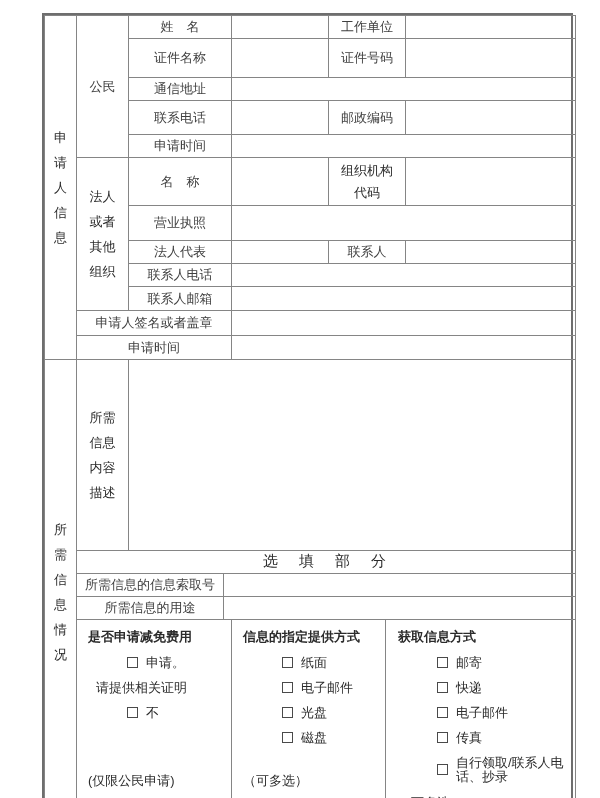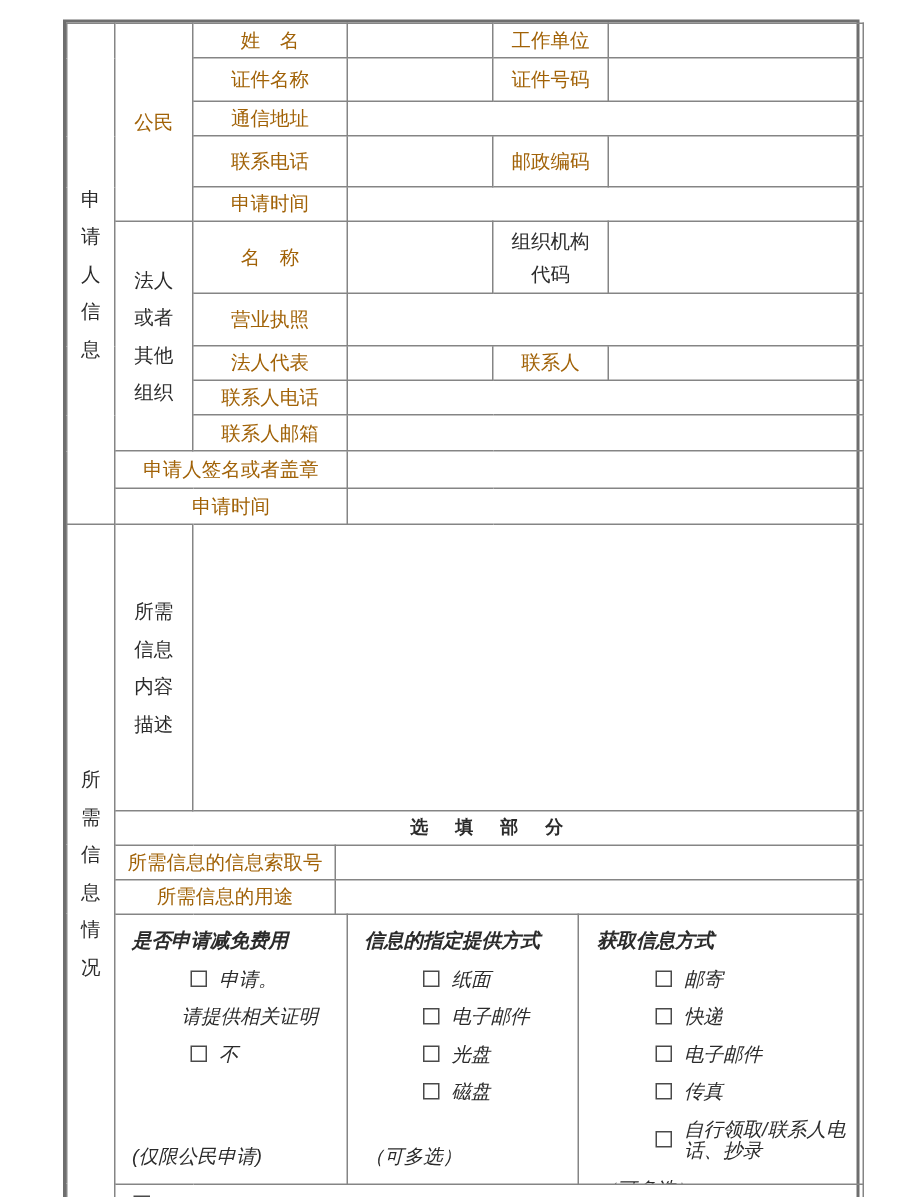--- a/index.html
+++ b/index.html
@@ -6,30 +6,30 @@
   html,body { width:600px; height:798px; background:#ffffff;
     font-family:"Liberation Sans", sans-serif; color:#2b2b2b; }
   .page { position:relative; width:600px; height:798px; background:#fff; overflow:hidden; }
   .form-wrap { position:absolute; left:42px; top:13px; width:531px; border:2px solid #6e6e6e; }
   table { border-collapse:collapse; table-layout:fixed; width:100%; }
   td { border:1px solid #858585; font-size:13px; vertical-align:middle;
        text-align:center; overflow:hidden; }
   table.t2 tr:first-child td { border-top:none; }
   .ml { white-space:pre-line; line-height:25px; display:inline-block; }
   .vlabel { font-size:13px; letter-spacing:0; }
-  .lbl { color:#a16207; }
-  .optional-header { font-weight:bold; letter-spacing:3px; font-size:12px; }
+  .lbl { color:#404040; }
+  .optional-header { font-weight:normal; letter-spacing:3px; font-size:15px; }
   .cbcell { vertical-align:top; text-align:left; padding:8px 6px 9px 11px;
-            display:table-cell;font-style:italic; }
+            display:table-cell; }
   .cb-col { display:flex; flex-direction:column; height:100%; }
   .cb-head { font-weight:bold; margin-bottom:11px; line-height:17px; }
   .cb-item { display:flex; align-items:center; margin-bottom:11px; line-height:14px;padding-left:39px; }
   .cb { width:11px; height:11px; border:1px solid #4a4a4a; display:inline-block;
         margin-right:8px; flex:0 0 auto; background:#fff; }
-  .cb-cont { margin-left:33px; margin-bottom:11px; line-height:14px; }
+  .cb-cont { margin-left:8px; margin-bottom:11px; line-height:14px; }
   .cb-note { margin-top:auto; line-height:15px; }
   .fallback-cell { text-align:left; padding-left:12px; }
   .fallback-inner { display:flex; align-items:center; }
   .fallback-inner .cb { margin-right:10px; }
 </style>
 </head>
 <body>
 
 <div class="page">
   <div class="form-wrap">
@@ -53,21 +53,21 @@
 息</span>
         </td>
         <td rowspan="5">
           <span class="lbl">公民</span>
         </td>
         <td class="lbl">姓　名</td>
         <td></td>
         <td class="lbl">工作单位</td>
         <td></td>
       </tr>
-      <tr style="height:29px">
+      <tr style="height:39px">
         <td class="lbl">证件名称</td>
         <td></td>
         <td class="lbl">证件号码</td>
         <td></td>
       </tr>
       <tr style="height:23px">
         <td class="lbl">通信地址</td>
         <td colspan="3"></td>
       </tr>
       <tr style="height:34px">

